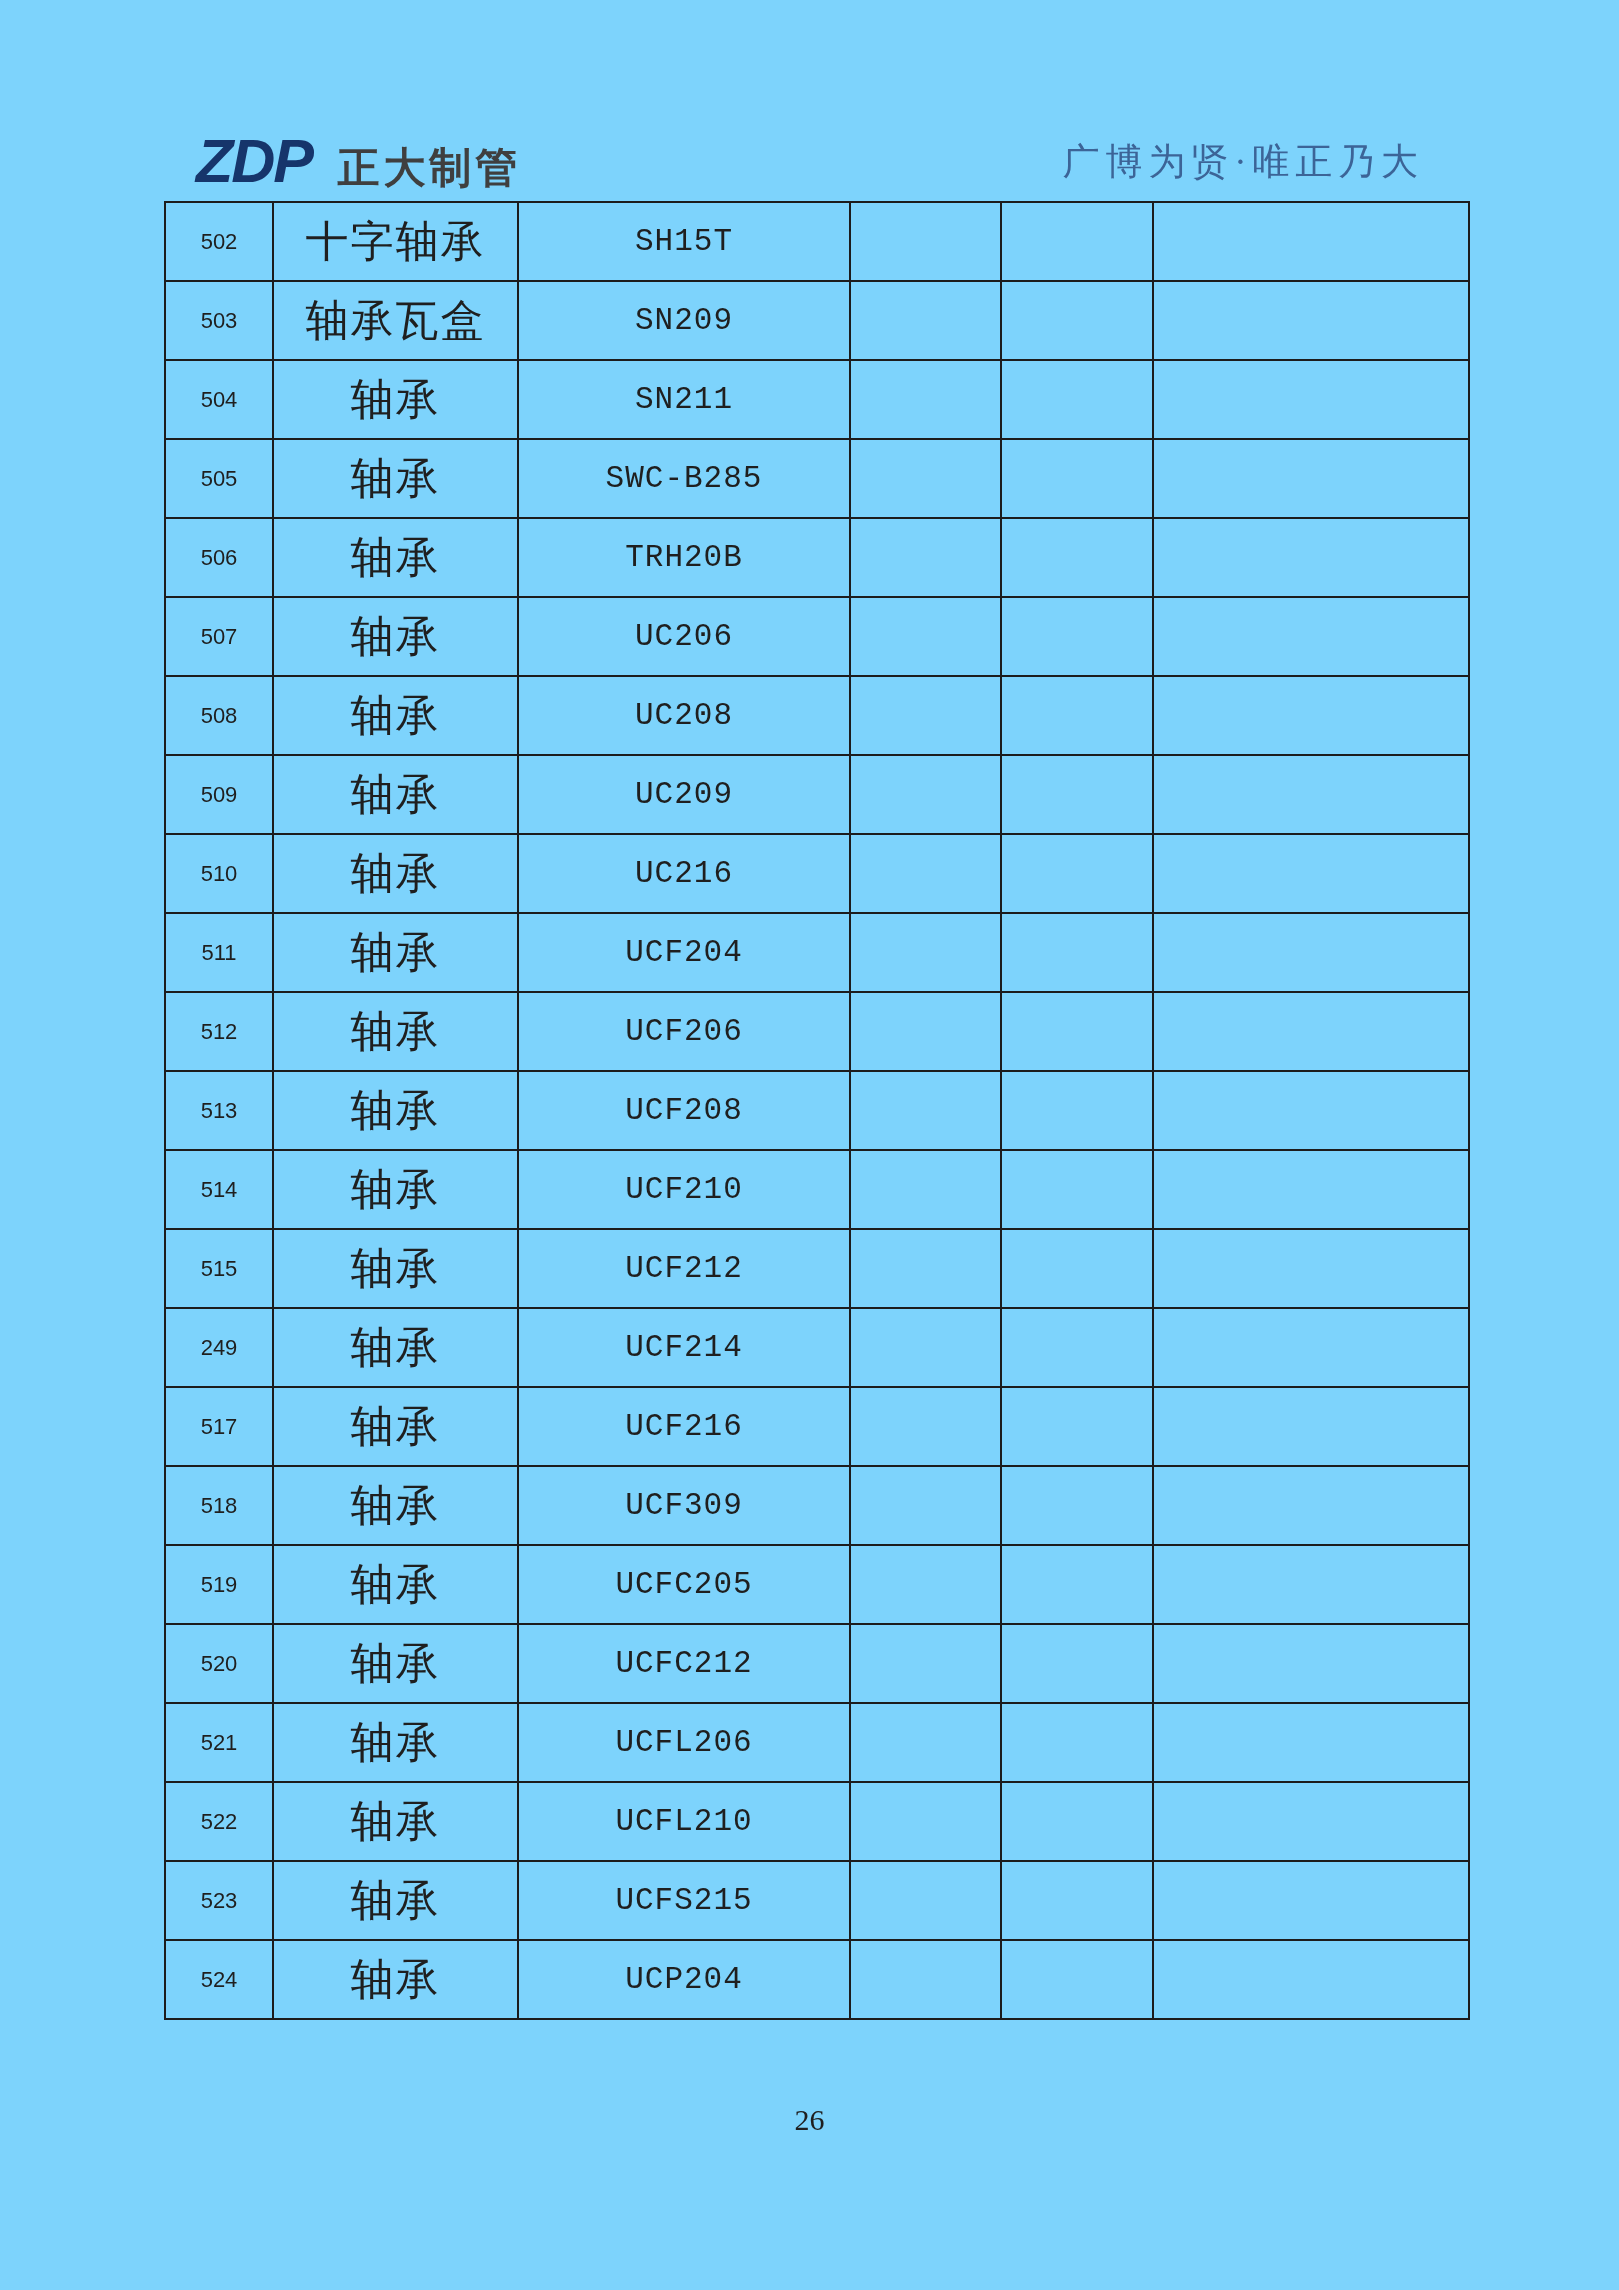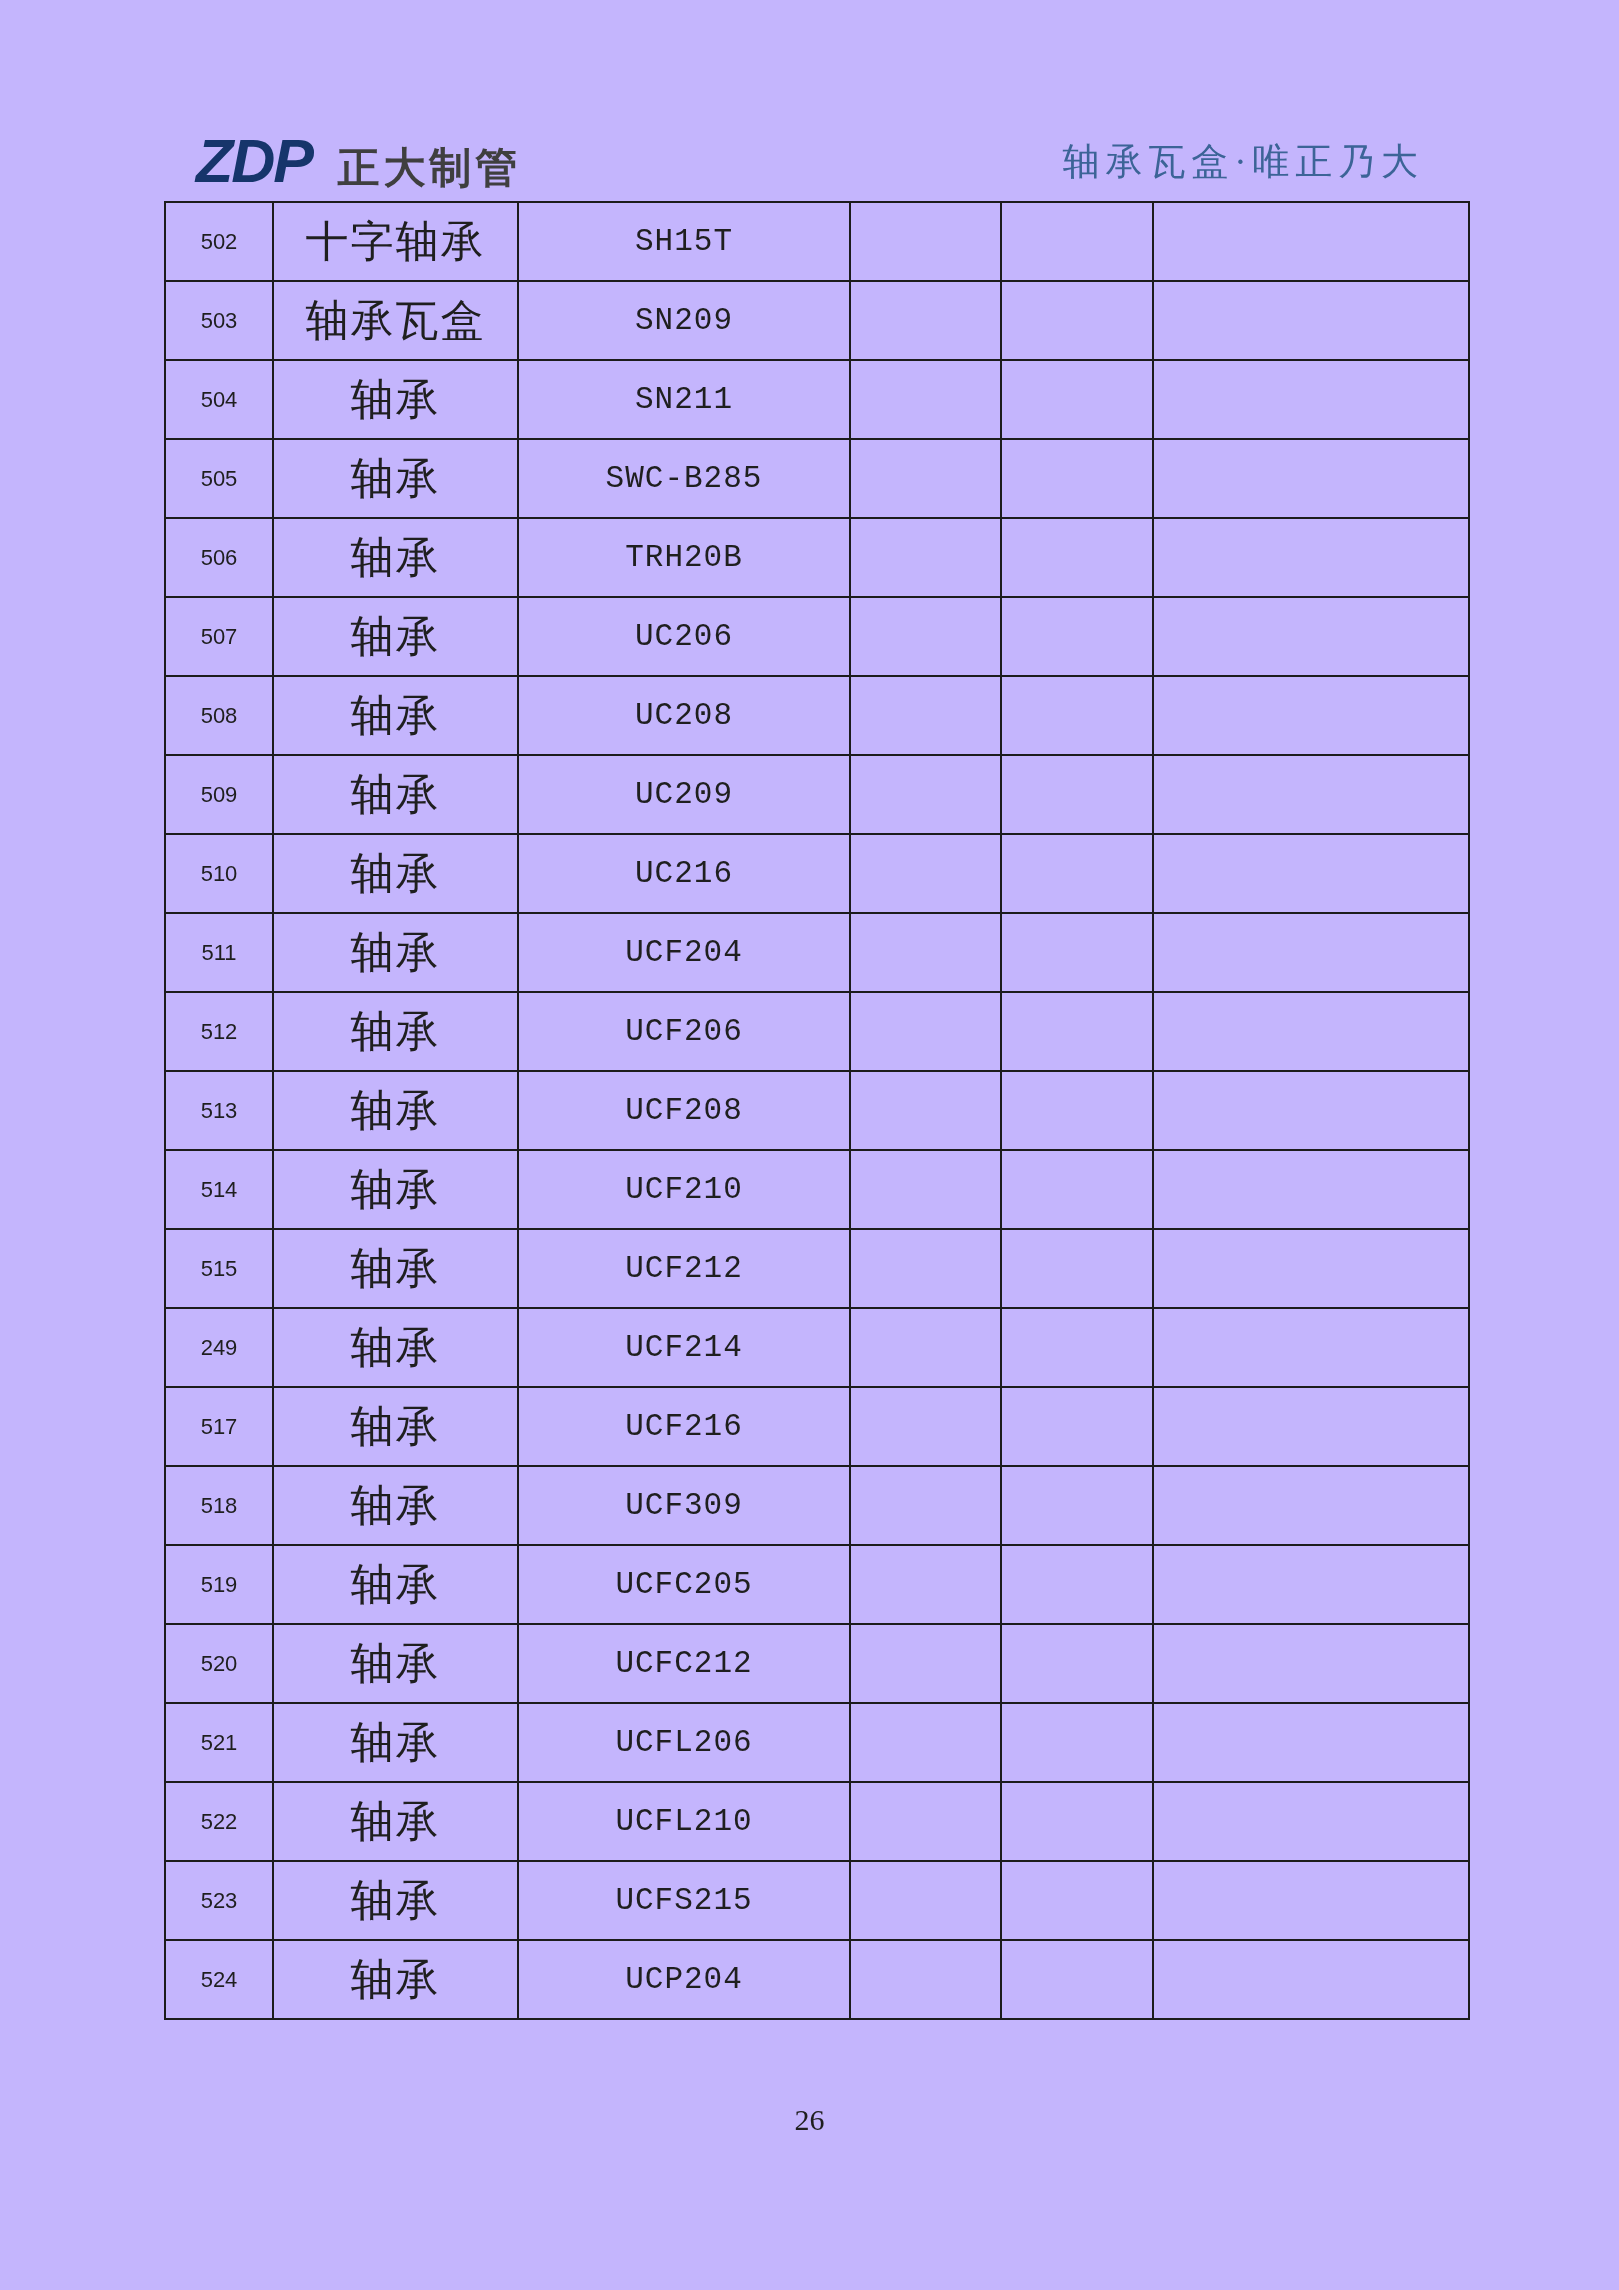--- a/index.html
+++ b/index.html
@@ -1,19 +1,19 @@
 <!DOCTYPE html>
 <html><head>
 <meta charset="utf-8">
 <style>
   html,body{margin:0;padding:0;background:#888;}
   .page{
     position:relative;
     width:1619px;height:2291px;
-    background:#c4b5fd;
+    background:#7dd3fc;
     overflow:hidden;
     font-family:"Liberation Serif", serif;
     color:#1f1f1f;
     margin:0 auto;
   }
   
   .header-logo{
     position:absolute;left:196px;top:131px;
     display:flex;align-items:baseline;gap:25.5px;
     white-space:nowrap;
@@ -83,21 +83,21 @@
 </head>
 <body>
 
 <div class="page">
 
   <div class="header-logo">
     <span class="logo-zdp">ZDP</span>
     <span class="logo-company">正大制管</span>
   </div>
 
-  <div class="header-motto">轴承瓦盒·唯正乃大</div>
+  <div class="header-motto">广博为贤·唯正乃大</div>
 
   <table class="parts-table">
     <colgroup>
       <col style="width:108px">
       <col style="width:245px">
       <col style="width:332px">
       <col style="width:151px">
       <col style="width:152px">
       <col style="width:316px">
     </colgroup>

